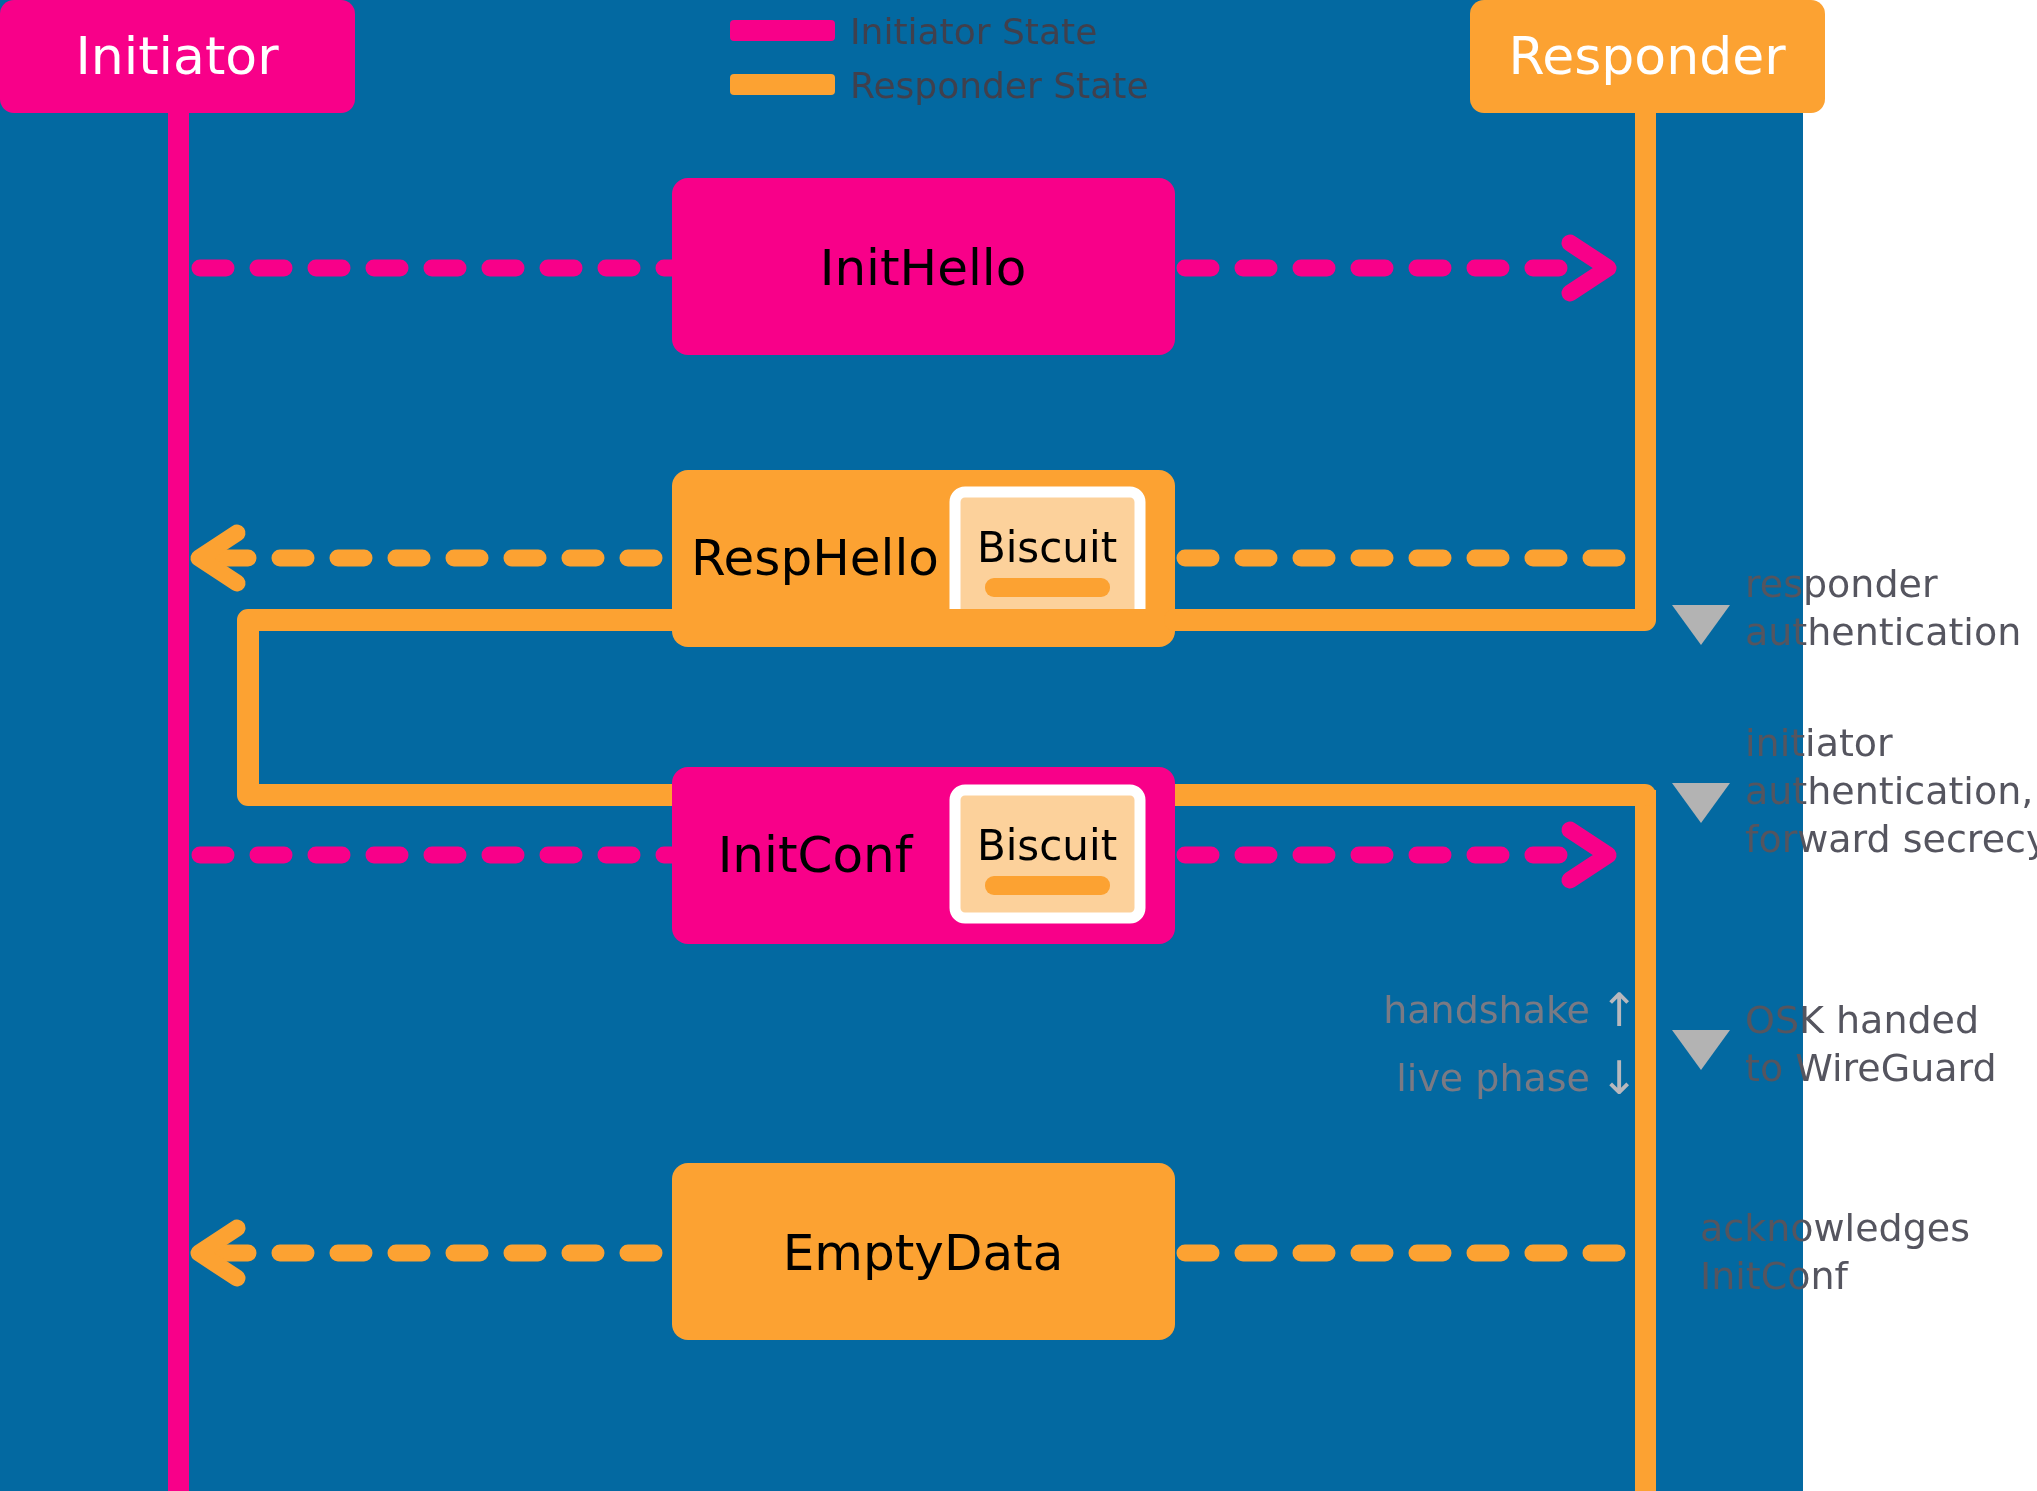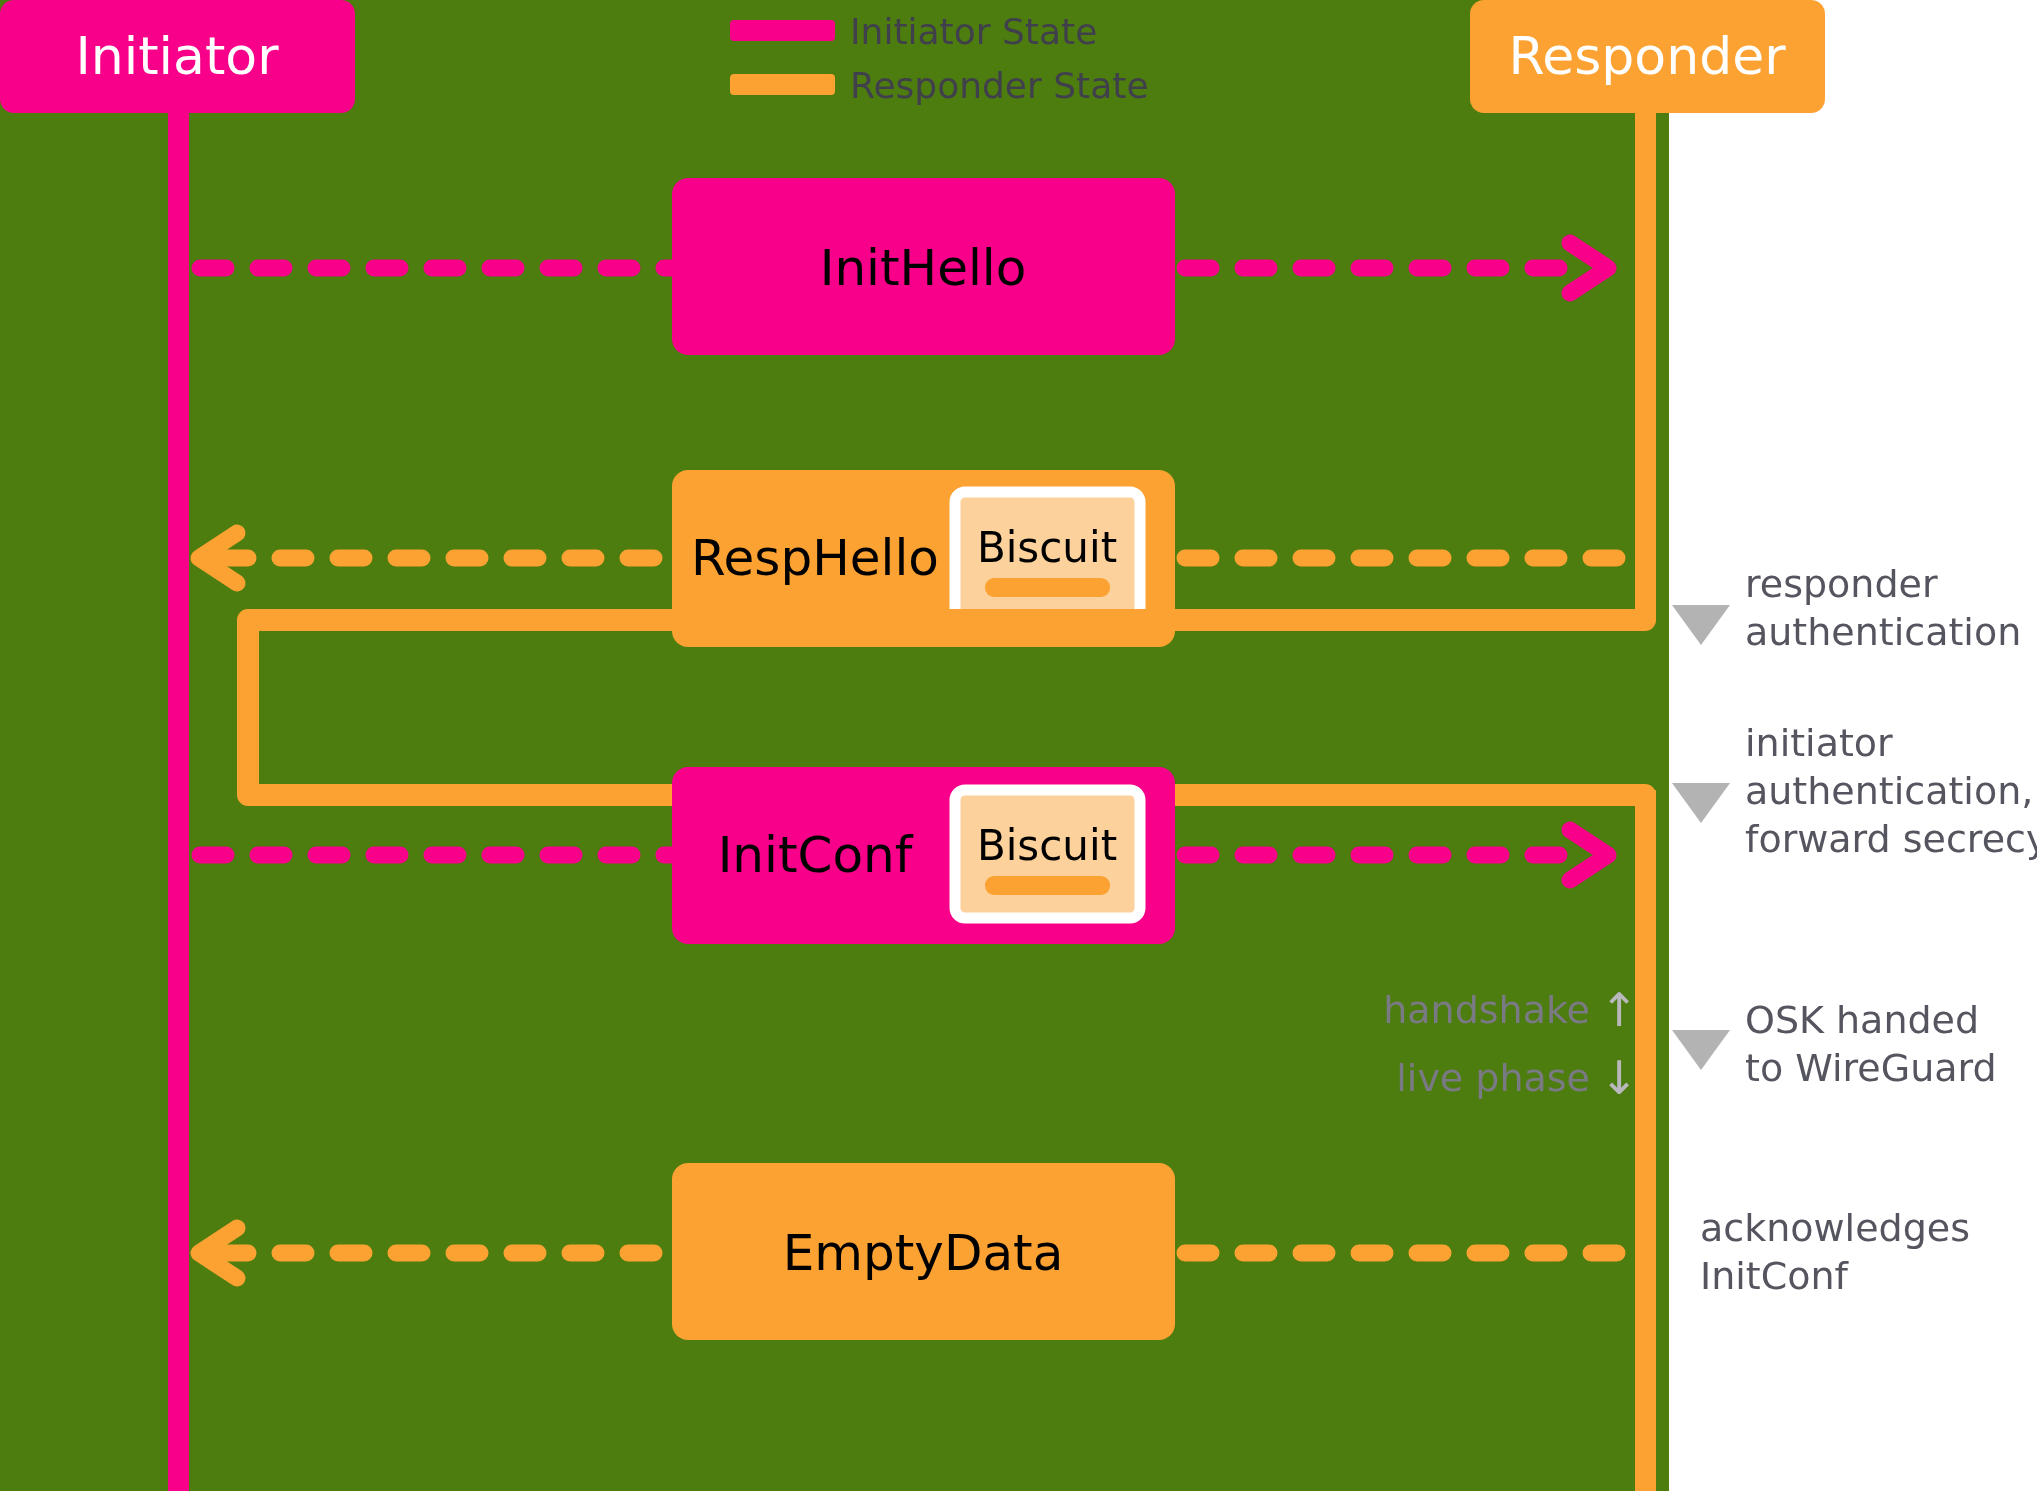--- a/index.html
+++ b/index.html
@@ -8,23 +8,23 @@
     background: #ffffff;
   }
   body {
     width: 2037px;
     height: 1491px;
     overflow: hidden;
     font-family: "DejaVu Sans", sans-serif;
   }
   #diagram-root {
     position: relative;
-    width: 1669px;
+    width: 1803px;
     height: 1491px;
-    background: #4d7c0f;
+    background: #0369a1;
   }
   svg#sequence-diagram {
     display: block;
     width: 2037px;
     height: 1491px;
   }
   .actor-label {
     font-family: "DejaVu Sans", sans-serif;
     font-size: 52px;
     fill: #ffffff;

